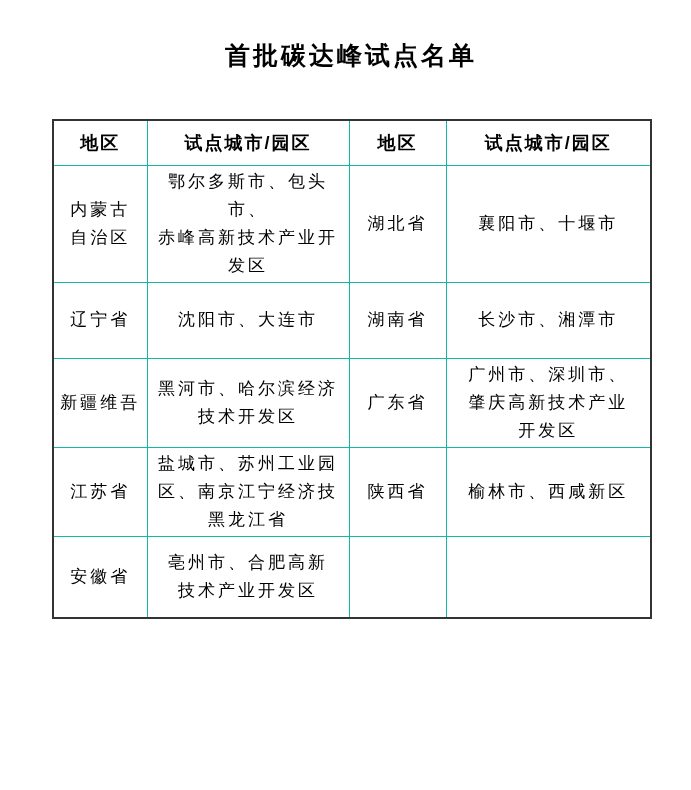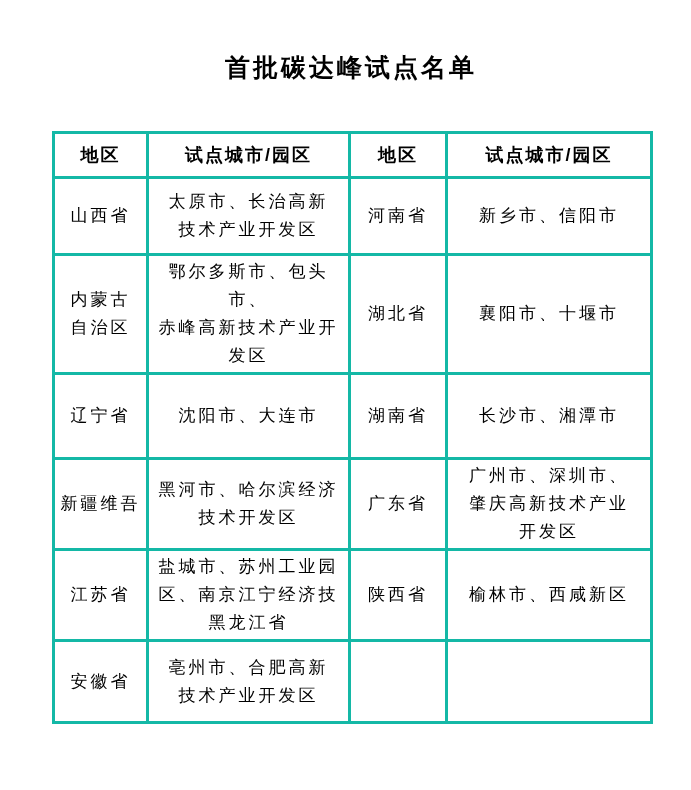--- a/index.html
+++ b/index.html
@@ -13,21 +13,21 @@
     -webkit-font-smoothing: antialiased;
   }
   .page {
     position: relative;
     width: 691px;
     height: 790px;
     overflow: hidden;
     background: #ffffff;
   }
   .doc-title {
-    margin: 16px;
+    margin: 4px;
     padding-top: 36px;
     width: 598px;
     margin-left: 52px;
     text-align: center;
     font-size: 25px;
     line-height: 32px;
     font-weight: bold;
     letter-spacing: 3px;
     font-family: "Liberation Serif", serif;
     color: #000000;
@@ -35,21 +35,21 @@
   table.pilot-table {
     margin-left: 52px;
     margin-top: 47px;
     width: 598px;
     border-collapse: collapse;
     table-layout: fixed;
     border: 2px solid #333333;
   }
   table.pilot-table th,
   table.pilot-table td {
-    border: 3px solid #14b8a6;
+    border: 1px solid #14b8a6;
     text-align: center;
     vertical-align: middle;
     padding: 2px 3px;
     overflow: hidden;
   }
   table.pilot-table th {
     font-family: "Liberation Sans", sans-serif;
     font-weight: bold;
     font-size: 18px;
     letter-spacing: 2px;
@@ -90,27 +90,20 @@
     <thead>
       <tr>
         <th>地区</th>
         <th>试点城市/园区</th>
         <th>地区</th>
         <th>试点城市/园区</th>
       </tr>
     </thead>
     <tbody>
       <tr>
-        <td>山西省</td>
-        <td>太原市、长治高新
-技术产业开发区</td>
-        <td>河南省</td>
-        <td>新乡市、信阳市</td>
-      </tr>
-      <tr>
         <td>内蒙古
 自治区</td>
         <td>鄂尔多斯市、包头市、
 赤峰高新技术产业开
 发区</td>
         <td>湖北省</td>
         <td>襄阳市、十堰市</td>
       </tr>
       <tr>
         <td>辽宁省</td>

